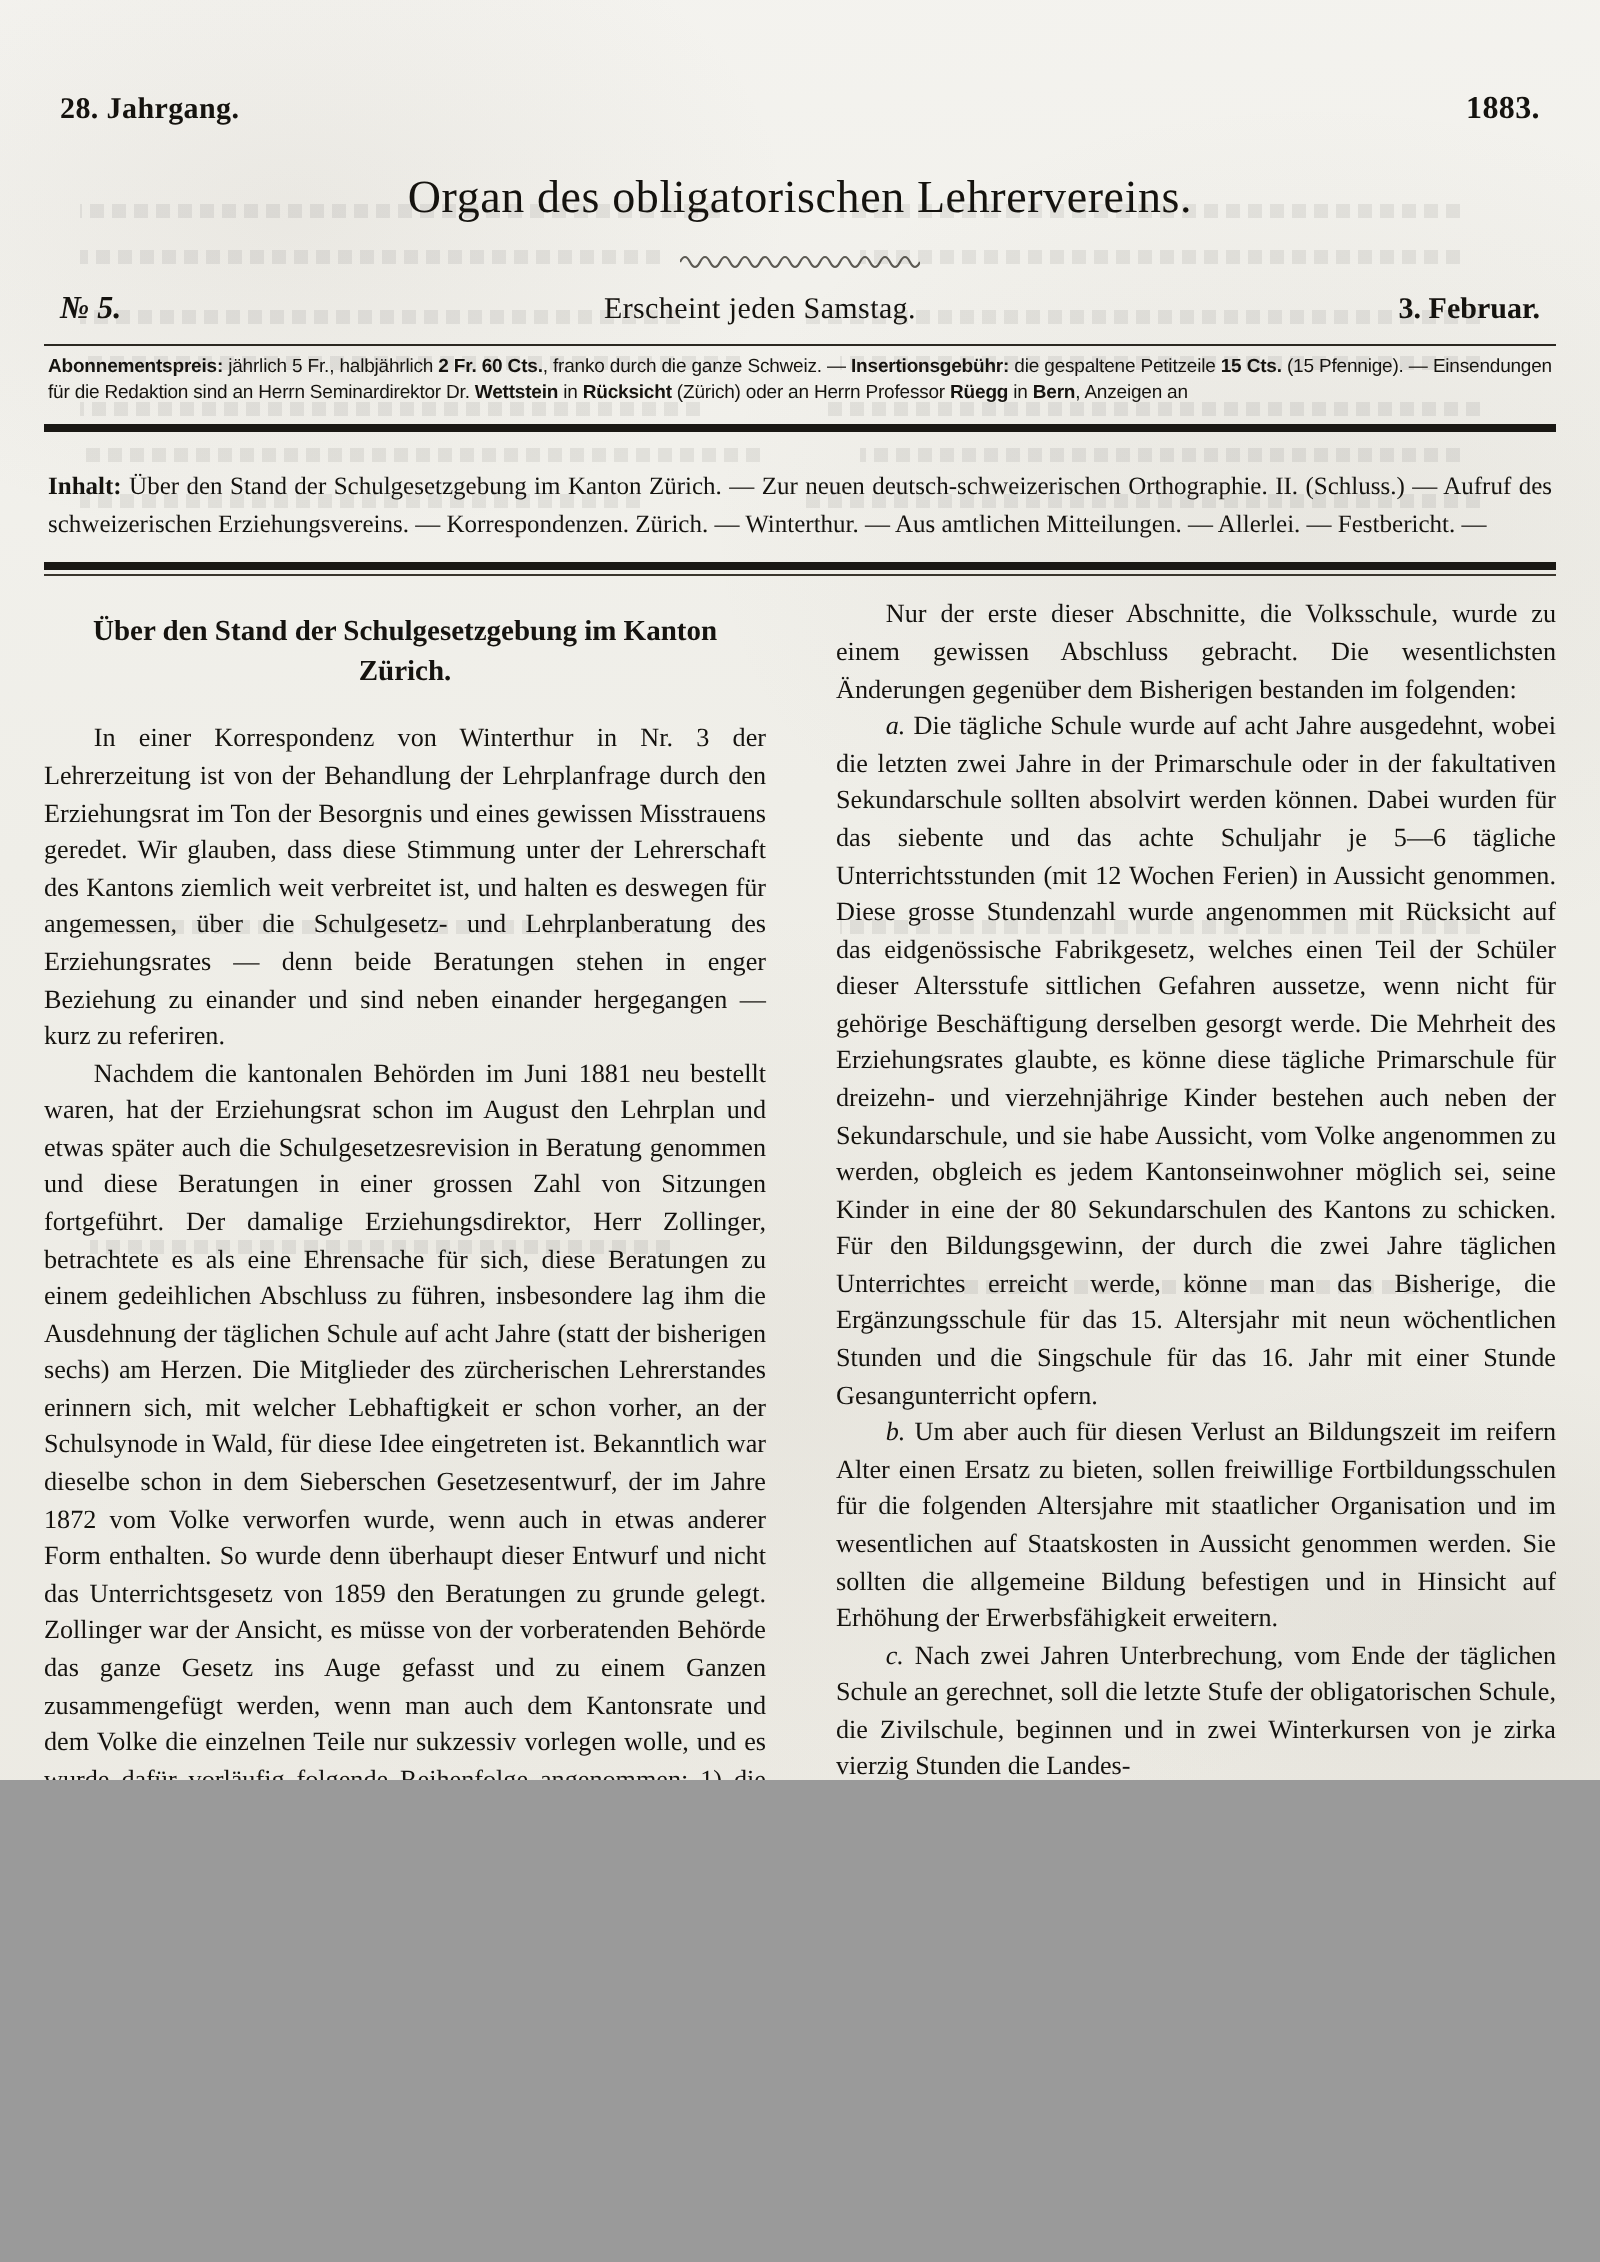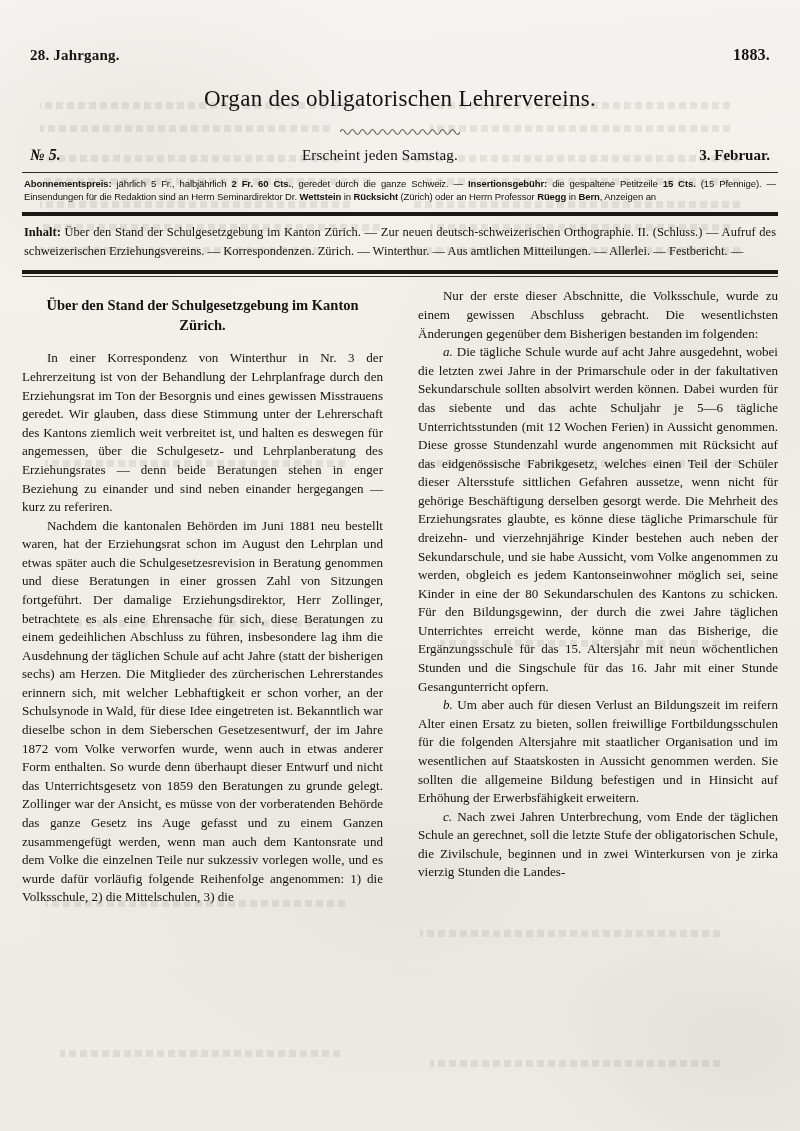--- a/index.html
+++ b/index.html
@@ -4,21 +4,21 @@
 <title>Schweizerische Lehrerzeitung</title>
 <style>
   html, body {
     margin: 0;
     padding: 0;
     background: #9a9a9a;
   }
   #page {
     position: relative;
     width: 800px;
-    height: 1131px;
+    height: 890px;
     margin: 0 auto;
     background: #f2f1ec;
     overflow: hidden;
     font-family: "Liberation Serif", "DejaVu Serif", serif;
     color: #15130f;
     
     background-image:
       radial-gradient(ellipse 360px 240px at 18% 12%, rgba(160,150,135,.10), rgba(0,0,0,0) 70%),
       radial-gradient(ellipse 420px 300px at 82% 30%, rgba(150,142,128,.09), rgba(0,0,0,0) 72%),
       radial-gradient(ellipse 500px 320px at 50% 78%, rgba(165,156,140,.08), rgba(0,0,0,0) 75%),
@@ -126,20 +126,21 @@
     letter-spacing: -0.1px;
   }
   .terms b { font-weight: bold; }
   .terms .ctr { display: block; text-align: center; }
 
   .contents {
     font-size: 12.5px;
     line-height: 1.5;
     text-align: justify;
     padding: 7px 2px 6px 2px;
+    margin-top: 11px;
   }
   .contents b { font-weight: bold; }
 
   
   .columns {
     display: flex;
     margin-top: 10px;
     position: relative;
   }
   .col {
@@ -215,21 +216,21 @@
 
     <div class="issue-row">
       <span class="issue-no">№ 5.</span>
       <span class="frequency">Erscheint jeden Samstag.</span>
       <span class="date">3. Februar.</span>
     </div>
 
     <hr class="rule-thin">
 
     <div class="terms">
-      <b>Abonnementspreis:</b><span> jährlich 5 Fr., halbjährlich </span><b>2 Fr. 60 Cts.</b><span>, geredet durch die ganze Schweiz. — </span><b>Insertionsgebühr:</b><span> die gespaltene Petitzeile </span><b>15 Cts.</b><span> (15 Pfennige). —</span>
+      <b>Abonnementspreis:</b><span> jährlich 5 Fr., halbjährlich </span><b>2 Fr. 60 Cts.</b><span>, franko durch die ganze Schweiz. — </span><b>Insertionsgebühr:</b><span> die gespaltene Petitzeile </span><b>15 Cts.</b><span> (15 Pfennige). —</span>
       <span>Einsendungen für die Redaktion sind an Herrn Seminardirektor Dr. </span><b>Wettstein</b><span> in </span><b>Rücksicht</b><span> (Zürich) oder an Herrn Professor </span><b>Rüegg</b><span> in </span><b>Bern</b><span>, Anzeigen an</span>
     </div>
 
     <hr class="rule-thick">
 
     <div class="contents">
       <b>Inhalt:</b><span> Über den Stand der Schulgesetzgebung im Kanton Zürich. — Zur neuen deutsch-schweizerischen Orthographie. II. (Schluss.) — Aufruf des schweizerischen Erziehungsvereins. — Korrespondenzen. Zürich. — Winterthur. — Aus amtlichen Mitteilungen. — Allerlei. — Festbericht. —</span>
     </div>
 
     <hr class="rule-thick">

